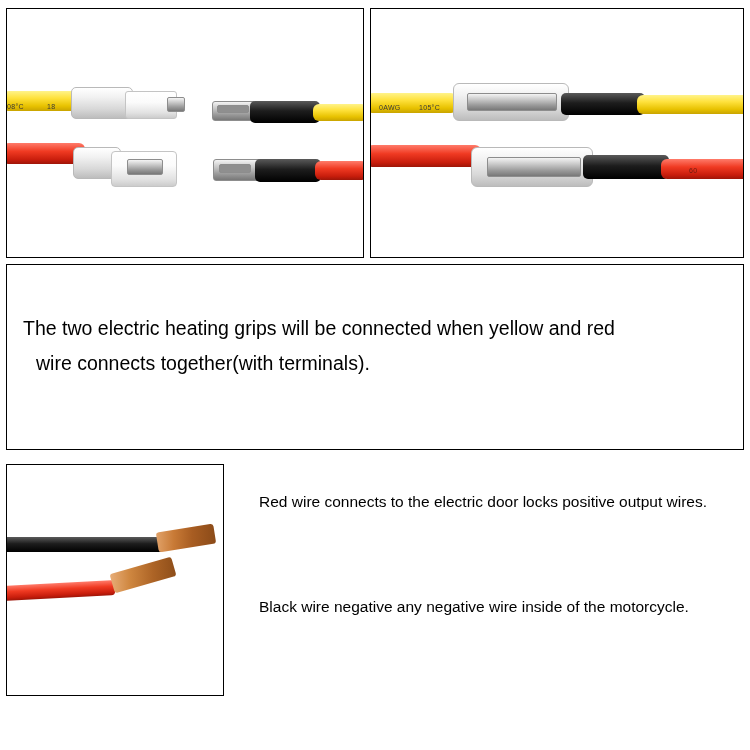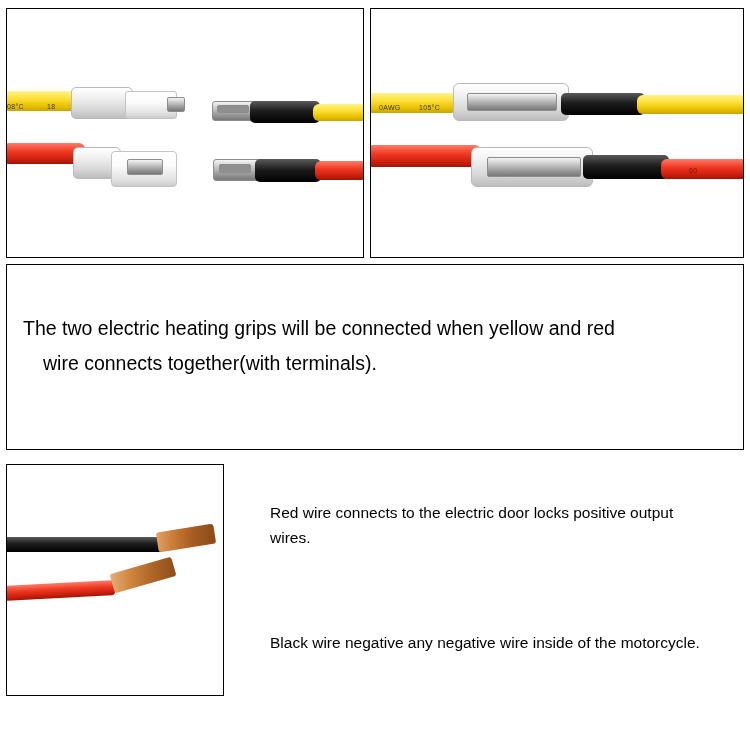--- a/index.html
+++ b/index.html
@@ -92,42 +92,42 @@
     box-sizing: border-box;
     background: #ffffff;
   }
   .text-box p {
     margin: 0;
     font-size: 19.5px;
     line-height: 30px;
     color: #000000;
   }
   .tb-line1 { position: absolute; left: 16px; top: 48px; }
-  .tb-line2 { position: absolute; left: 36px; top: 83px; }
+  .tb-line2 { position: absolute; left: 29px; top: 83px; }
 
   
   .bottom-panel {
     position: absolute;
     left: 6px;
     top: 464px;
     width: 218px;
     height: 232px;
     border: 1.5px solid #000000;
     box-sizing: border-box;
     overflow: hidden;
     background: #ffffff;
   }
   .bottom-text {
     position: absolute;
     left: 258px;
     top: 488px;
     width: 460px;
   }
   .bottom-text p {
-    margin: 12px;
+    margin: 1px;
     font-size: 15.5px;
     line-height: 25px;
     color: #000000;
   }
   .bt-para2 { margin-top: 80px !important; }
 </style>
 </head>
 <body>
 
 <div class="page">

